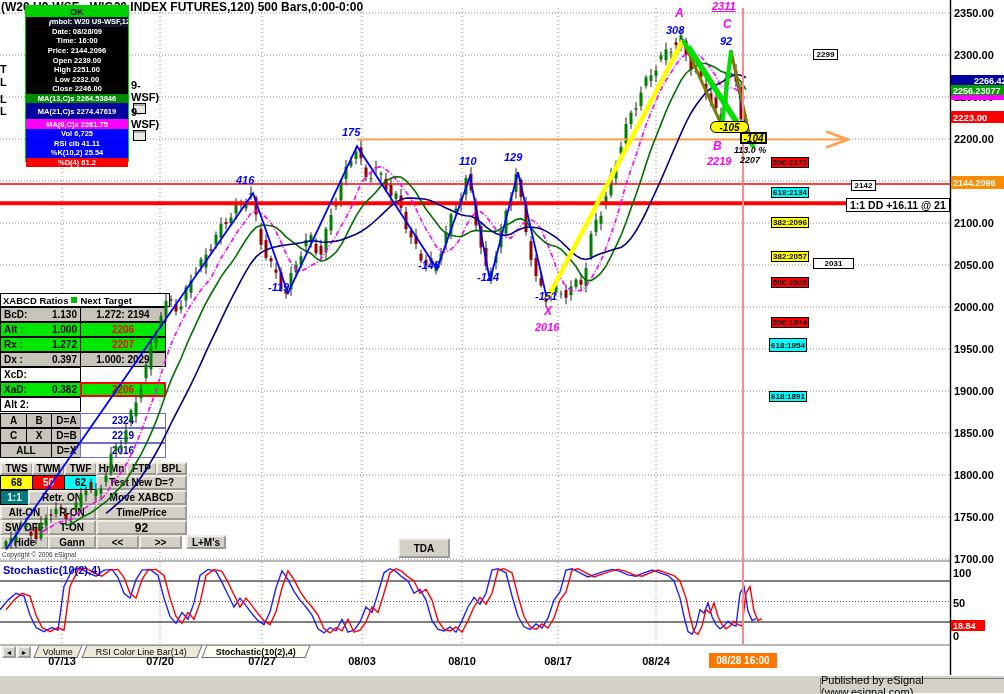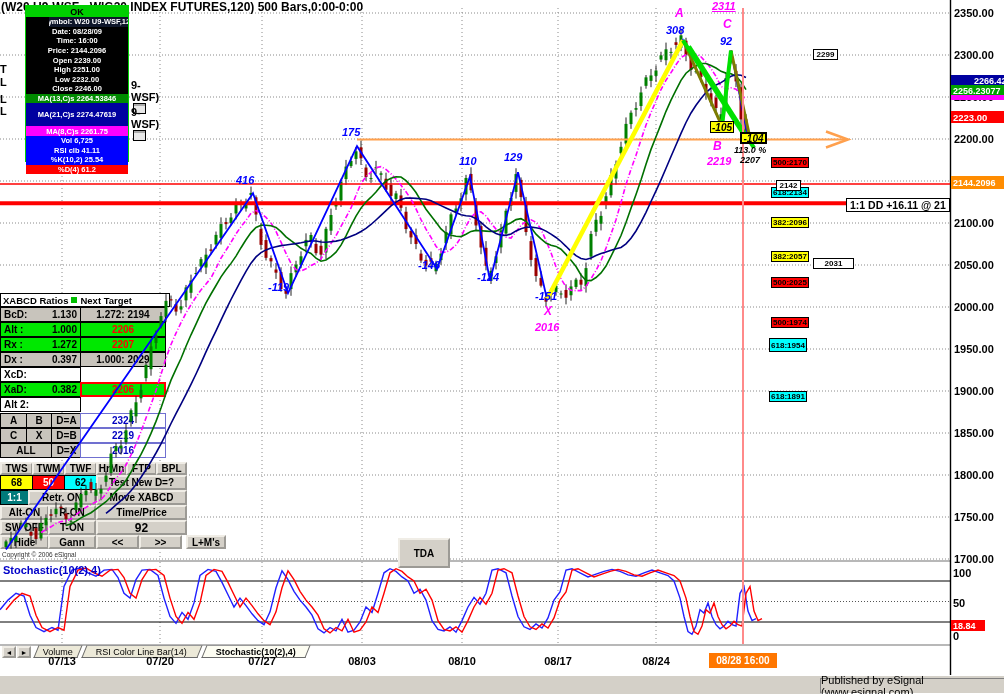--- a/index.html
+++ b/index.html
@@ -83,21 +83,21 @@
         <div class="abs" style="position: relative; background: rgb(0, 208, 0); color: rgb(0, 0, 0); font-weight: bold; font-size: 9px; display: flex; align-items: center; justify-content: center; height: 11px;">OK</div>
         <div class="qrow" style="background: #0f172a; color: rgb(255, 255, 255); height: 9.6px; margin-left: 23px;">Symbol: W20 U9-WSF,120</div>
         <div class="qrow" style="background: rgb(0, 0, 0); color: rgb(255, 255, 255); height: 9.6px;">Date: 08/28/09</div>
         <div class="qrow" style="background: rgb(0, 0, 0); color: rgb(255, 255, 255); height: 9.6px;">Time: 16:00</div>
         <div class="qrow" style="background: rgb(0, 0, 0); color: rgb(255, 255, 255); height: 9.6px;">Price: 2144.2096</div>
         <div class="qrow" style="background: rgb(0, 0, 0); color: rgb(255, 255, 255); height: 9.6px;">Open 2239.00</div>
         <div class="qrow" style="background: rgb(0, 0, 0); color: rgb(255, 255, 255); height: 9.6px;">High 2251.00</div>
         <div class="qrow" style="background: rgb(0, 0, 0); color: rgb(255, 255, 255); height: 9.6px;">Low 2232.00</div>
         <div class="qrow" style="background: rgb(0, 0, 0); color: rgb(255, 255, 255); height: 9.6px;">Close 2246.00</div>
         <div class="qrow" style="background: rgb(0, 138, 0); color: rgb(255, 255, 255); height: 9.6px;">MA(13,C)s 2264.53846</div>
-        <div class="qrow" style="background: rgb(0, 0, 160); color: rgb(255, 255, 255); height: 23px;">MA(21,C)s 2274.47619</div>
+        <div class="qrow" style="background: rgb(0, 0, 160); color: rgb(255, 255, 255); height: 16px;">MA(21,C)s 2274.47619</div>
         <div class="qrow" style="background: rgb(255, 0, 255); color: rgb(255, 255, 255); height: 9.6px;">MA(8,C)s 2261.75</div>
         <div class="qrow" style="background: rgb(0, 0, 255); color: rgb(255, 255, 255); height: 9.6px;">Vol 6,725</div>
         <div class="qrow" style="background: rgb(0, 0, 255); color: rgb(255, 255, 255); height: 9.6px;">RSI clb 41.11</div>
         <div class="qrow" style="background: rgb(0, 0, 255); color: rgb(255, 255, 255); height: 9.6px;">%K(10,2) 25.54</div>
         <div class="qrow" style="background: rgb(255, 0, 0); color: rgb(255, 255, 255); height: 9.6px;">%D(4) 61.2</div>
       </div>
       <div class="abs" style="background: rgb(255, 255, 255); border: 1px solid rgb(0, 0, 0); font-weight: bold; font-size: 9.5px; display: flex; align-items: center; padding-left: 2px; left: 0px; top: 293px; width: 166px; height: 12px;">
         <span>XABCD Ratios</span>
         <span style="display: inline-block; width: 6px; height: 6px; background: rgb(0, 192, 0); margin: 0px 3px;"></span>
         <span>Next Target</span>
@@ -163,21 +163,21 @@
       <div class="abs btn" style="left: 48px; top: 505px; width: 48px; height: 15px;">R-ON</div>
       <div class="abs btn" style="left: 96px; top: 505px; width: 91px; height: 15px;">Time/Price</div>
       <div class="abs btn" style="left: 0px; top: 520px; width: 49px; height: 15px;">SW OFF</div>
       <div class="abs btn" style="left: 48px; top: 520px; width: 48px; height: 15px;">T-ON</div>
       <div class="abs btn" style="left: 96px; top: 520px; width: 91px; height: 15px; font-size: 12px;">92</div>
       <div class="abs btn" style="left: 0px; top: 535px; width: 49px; height: 14px;">Hide</div>
       <div class="abs btn" style="left: 48px; top: 535px; width: 48px; height: 14px;">Gann</div>
       <div class="abs btn" style="left: 96px; top: 535px; width: 43px; height: 14px;">&lt;&lt;</div>
       <div class="abs btn" style="left: 139px; top: 535px; width: 43px; height: 14px;">&gt;&gt;</div>
       <div class="abs btn" style="left: 186px; top: 535px; width: 40px; height: 14px;">L+M's</div>
-      <div class="abs btn" style="left: 398px; top: 538px; width: 52px; height: 30px; text-align: center;">TDA</div>
+      <div class="abs btn" style="left: 398px; top: 538px; width: 52px; height: 20px; text-align: center;">TDA</div>
     </div>
 
   <svg id="chart" width="1004" height="694" style="pointer-events:none;">
       <clipPath id="cpP">
         <rect x="0" y="8" width="950" height="552"></rect>
       </clipPath>
       <clipPath id="cpS">
         <rect x="0" y="562" width="950" height="82"></rect>
       </clipPath>
       <g clip-path="url(#cpP)">
@@ -527,21 +527,21 @@
       <div class="abs achip" style="left: 951px; top: 620px; width: 32px; height: 11px; background: rgb(255, 0, 0); font-size: 9px;">18.84</div>
       <div class="abs chip" style="left: 771px; top: 157px; width: 38px; height: 11px; background: rgb(255, 0, 0);">500:2170</div>
       <div class="abs chip" style="left: 771px; top: 187px; width: 38px; height: 11px; background: rgb(0, 255, 255);">618:2134</div>
       <div class="abs chip" style="left: 771px; top: 217px; width: 38px; height: 11px; background: rgb(255, 255, 0);">382:2096</div>
       <div class="abs chip" style="left: 771px; top: 251px; width: 38px; height: 11px; background: rgb(255, 255, 0);">382:2057</div>
       <div class="abs chip" style="left: 771px; top: 277px; width: 38px; height: 11px; background: rgb(255, 0, 0);">500:2025</div>
       <div class="abs chip" style="left: 771px; top: 317px; width: 38px; height: 11px; background: rgb(255, 0, 0);">500:1974</div>
       <div class="abs chip" style="left: 769px; top: 338px; width: 38px; height: 14px; background: rgb(0, 255, 255);">618:1954</div>
       <div class="abs chip" style="left: 769px; top: 391px; width: 38px; height: 11px; background: rgb(0, 255, 255);">618:1891</div>
       <div class="abs chip" style="left: 813px; top: 49px; width: 25px; height: 11px; background: rgb(255, 255, 255);">2299</div>
-      <div class="abs chip" style="left: 776px; top: 180px; width: 25px; height: 11px; background: rgb(255, 255, 255);">2142</div>
+      <div class="abs chip" style="left: 851px; top: 180px; width: 25px; height: 11px; background: rgb(255, 255, 255);">2142</div>
       <div class="abs chip" style="left: 813px; top: 258px; width: 41px; height: 11px; background: rgb(255, 255, 255);">2031</div>
       <div class="abs chip" style="left: 846px; top: 198px; width: 104px; height: 14px; background: rgb(255, 255, 255); font-size: 10.5px; justify-content: flex-start; padding-left: 3px;">1:1 DD +16.11 @ 21</div>
       <div class="abs ann" style="left: 236px; top: 174px; color: rgb(0, 0, 255); font-size: 11px; font-style: italic;">416</div>
       <div class="abs ann" style="left: 342px; top: 126px; color: rgb(0, 0, 255); font-size: 11px; font-style: italic;">175</div>
       <div class="abs ann" style="left: 459px; top: 155px; color: rgb(0, 0, 255); font-size: 11px; font-style: italic;">110</div>
       <div class="abs ann" style="left: 504px; top: 151px; color: rgb(0, 0, 255); font-size: 11px; font-style: italic;">129</div>
       <div class="abs ann" style="left: 666px; top: 24px; color: rgb(0, 0, 255); font-size: 11px; font-style: italic;">308</div>
       <div class="abs ann" style="left: 720px; top: 35px; color: rgb(0, 0, 255); font-size: 11px; font-style: italic;">92</div>
       <div class="abs ann" style="left: 268px; top: 281px; color: rgb(0, 0, 255); font-size: 11px; font-style: italic;">-119</div>
       <div class="abs ann" style="left: 418px; top: 259px; color: rgb(0, 0, 255); font-size: 11px; font-style: italic;">-146</div>
@@ -549,21 +549,21 @@
       <div class="abs ann" style="left: 535px; top: 290px; color: rgb(0, 0, 255); font-size: 11px; font-style: italic;">-151</div>
       <div class="abs ann" style="left: 675px; top: 6px; color: rgb(255, 0, 255); font-style: italic; font-size: 12px;">A</div>
       <div class="abs ann" style="left: 723px; top: 17px; color: rgb(255, 0, 255); font-style: italic; font-size: 12px;">C</div>
       <div class="abs ann" style="left: 713px; top: 139px; color: rgb(255, 0, 255); font-style: italic; font-size: 12px;">B</div>
       <div class="abs ann" style="left: 544px; top: 304px; color: rgb(255, 0, 255); font-style: italic; font-size: 12px;">X</div>
       <div class="abs ann" style="left: 712px; top: 0px; color: rgb(255, 0, 255); font-style: italic; font-size: 11px; text-decoration: underline;">2311</div>
       <div class="abs ann" style="left: 535px; top: 321px; color: rgb(255, 0, 255); font-style: italic; font-size: 11px;">2016</div>
       <div class="abs ann" style="left: 707px; top: 155px; color: rgb(255, 0, 255); font-style: italic; font-size: 11px;">2219</div>
       <div class="abs ann" style="left: 734px; top: 145px; color: rgb(0, 0, 0); font-style: italic; font-size: 9px;">113.0 %</div>
       <div class="abs ann" style="left: 740px; top: 155px; color: rgb(0, 0, 0); font-style: italic; font-size: 9px;">2207</div>
-      <div class="abs chip" style="left: 710px; top: 121px; width: 24px; height: 12px; background: rgb(255, 255, 0); font-size: 10px; font-style: italic;">-105</div>
+      <div class="abs chip" style="left: 710px; top: 121px; width: 39px; height: 12px; background: rgb(255, 255, 0); font-size: 10px; font-style: italic; border-radius: 6px;">-105</div>
       <div class="abs chip" style="left: 740px; top: 132px; width: 27px; height: 12px; background: rgb(255, 255, 0); font-size: 10px; font-style: italic; border: 2px solid rgb(0, 0, 0);">-104</div>
       <div class="abs btn" style="left: 2px; top: 646px; width: 14px; height: 12px; font-size: 7px;">◄</div>
       <div class="abs btn" style="left: 17px; top: 646px; width: 14px; height: 12px; font-size: 7px;">►</div>
       <div class="abs tab" style="left: 36px; top: 645px; width: 44px; height: 13px;">
         <span>Volume</span>
       </div>
       <div class="abs tab" style="left: 84px; top: 645px; width: 116px; height: 13px;">
         <span>RSI Color Line Bar(14)</span>
       </div>
       <div class="abs tab" style="left: 204px; top: 645px; width: 104px; height: 13px; background: rgb(253, 253, 242); font-weight: bold;">

